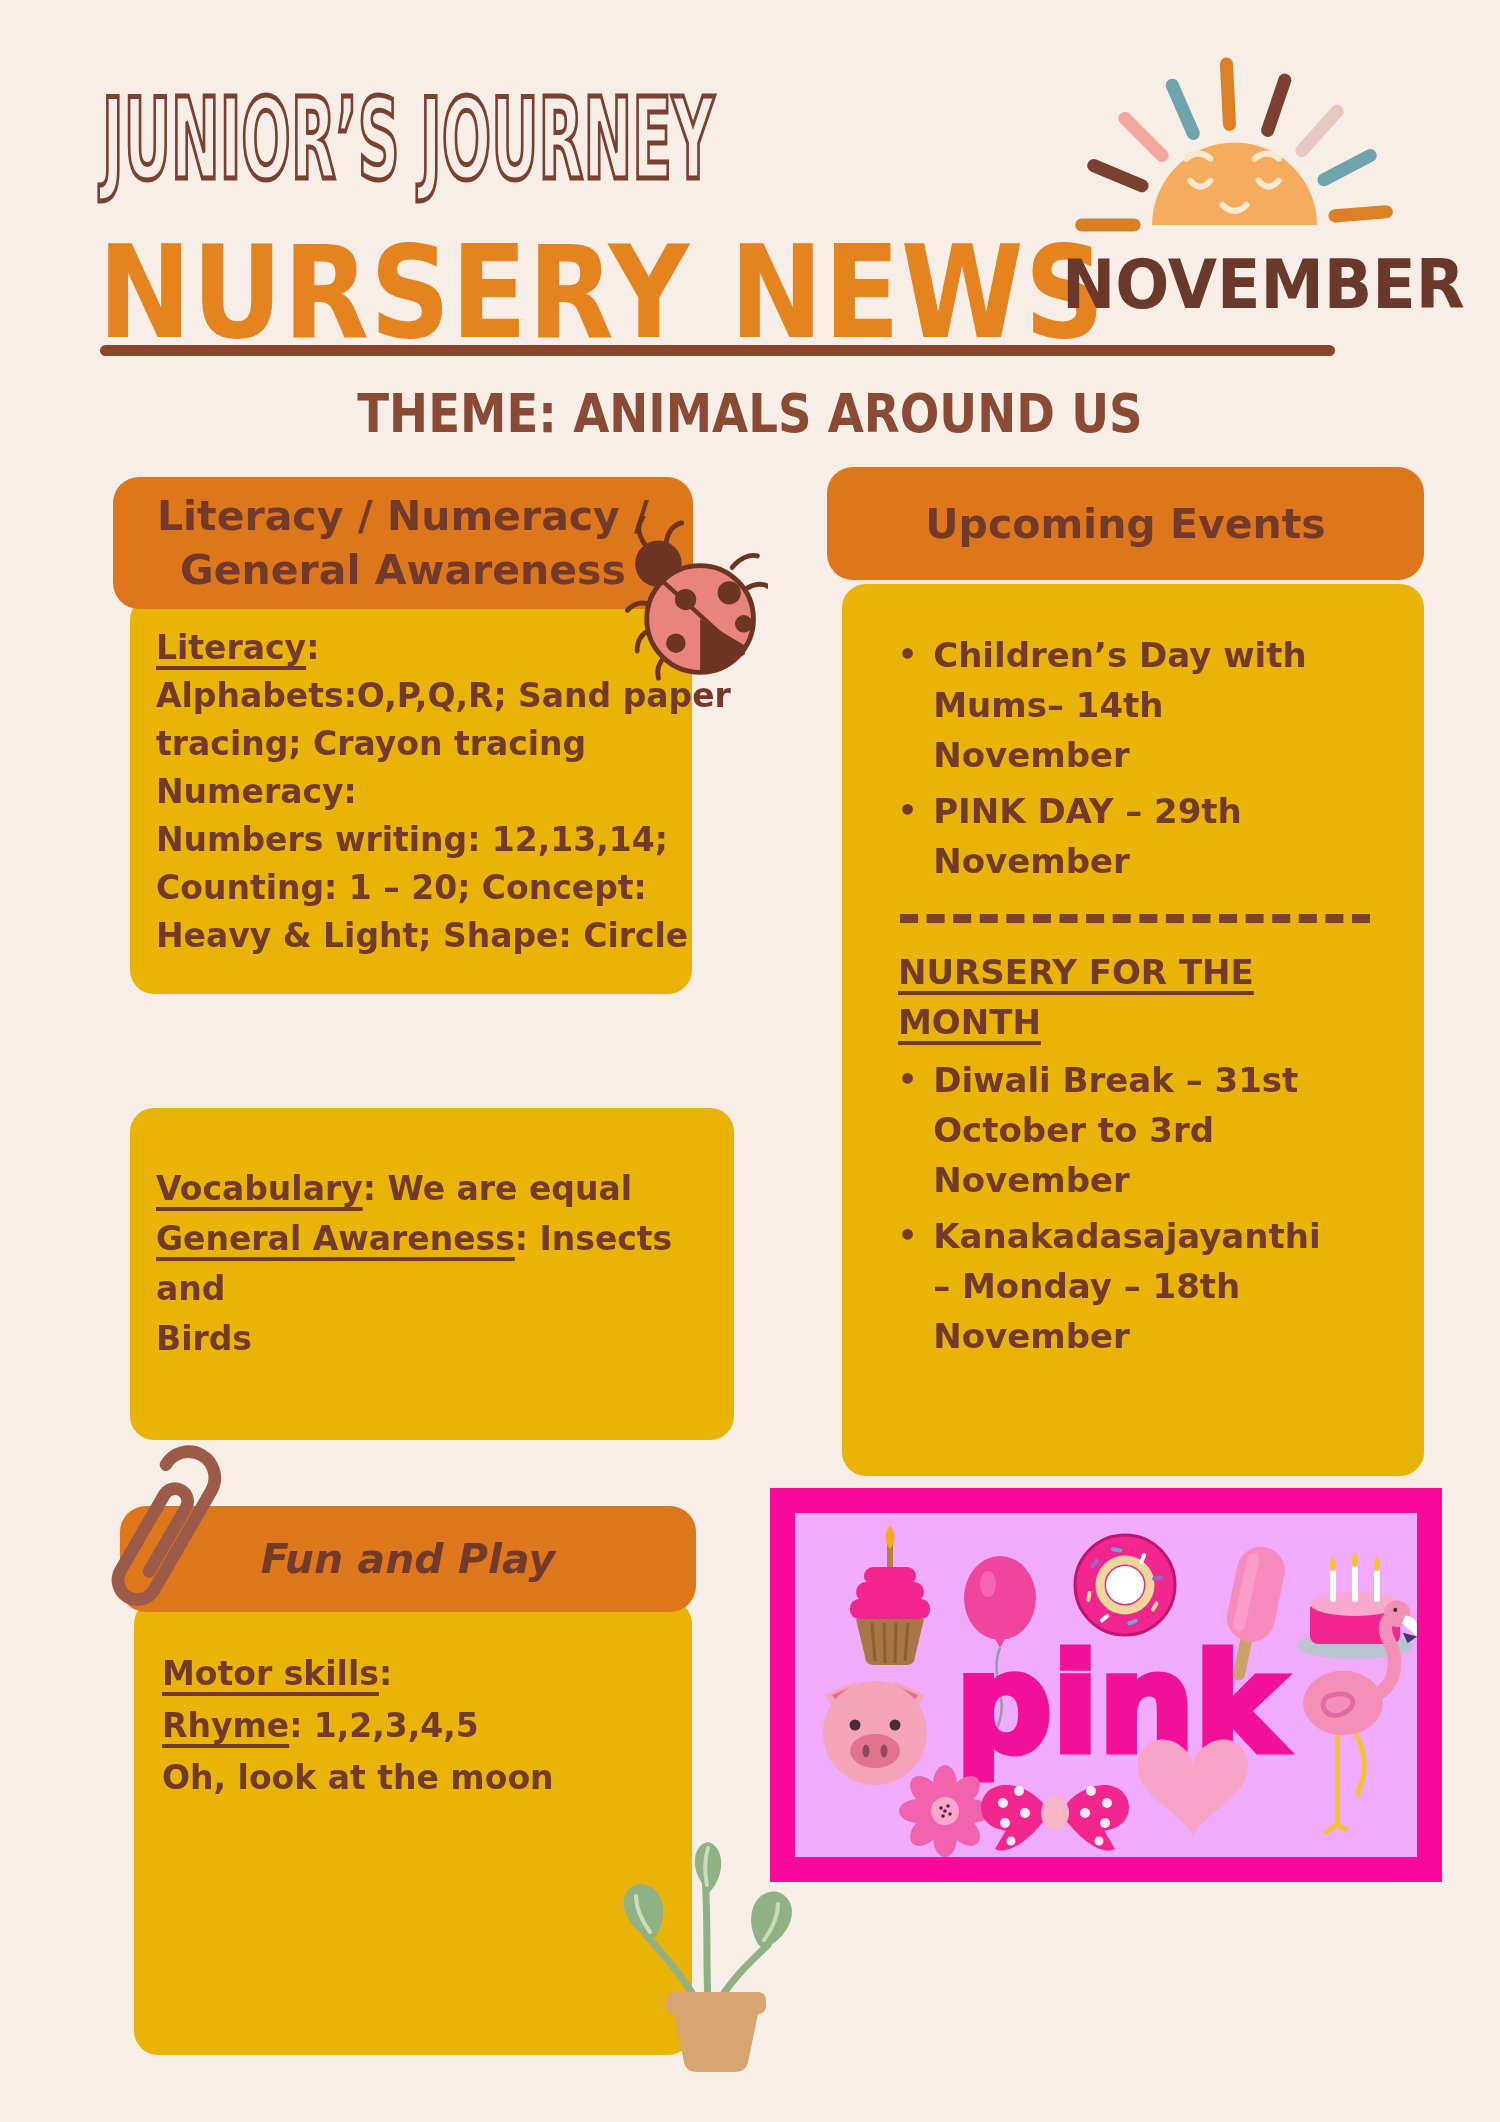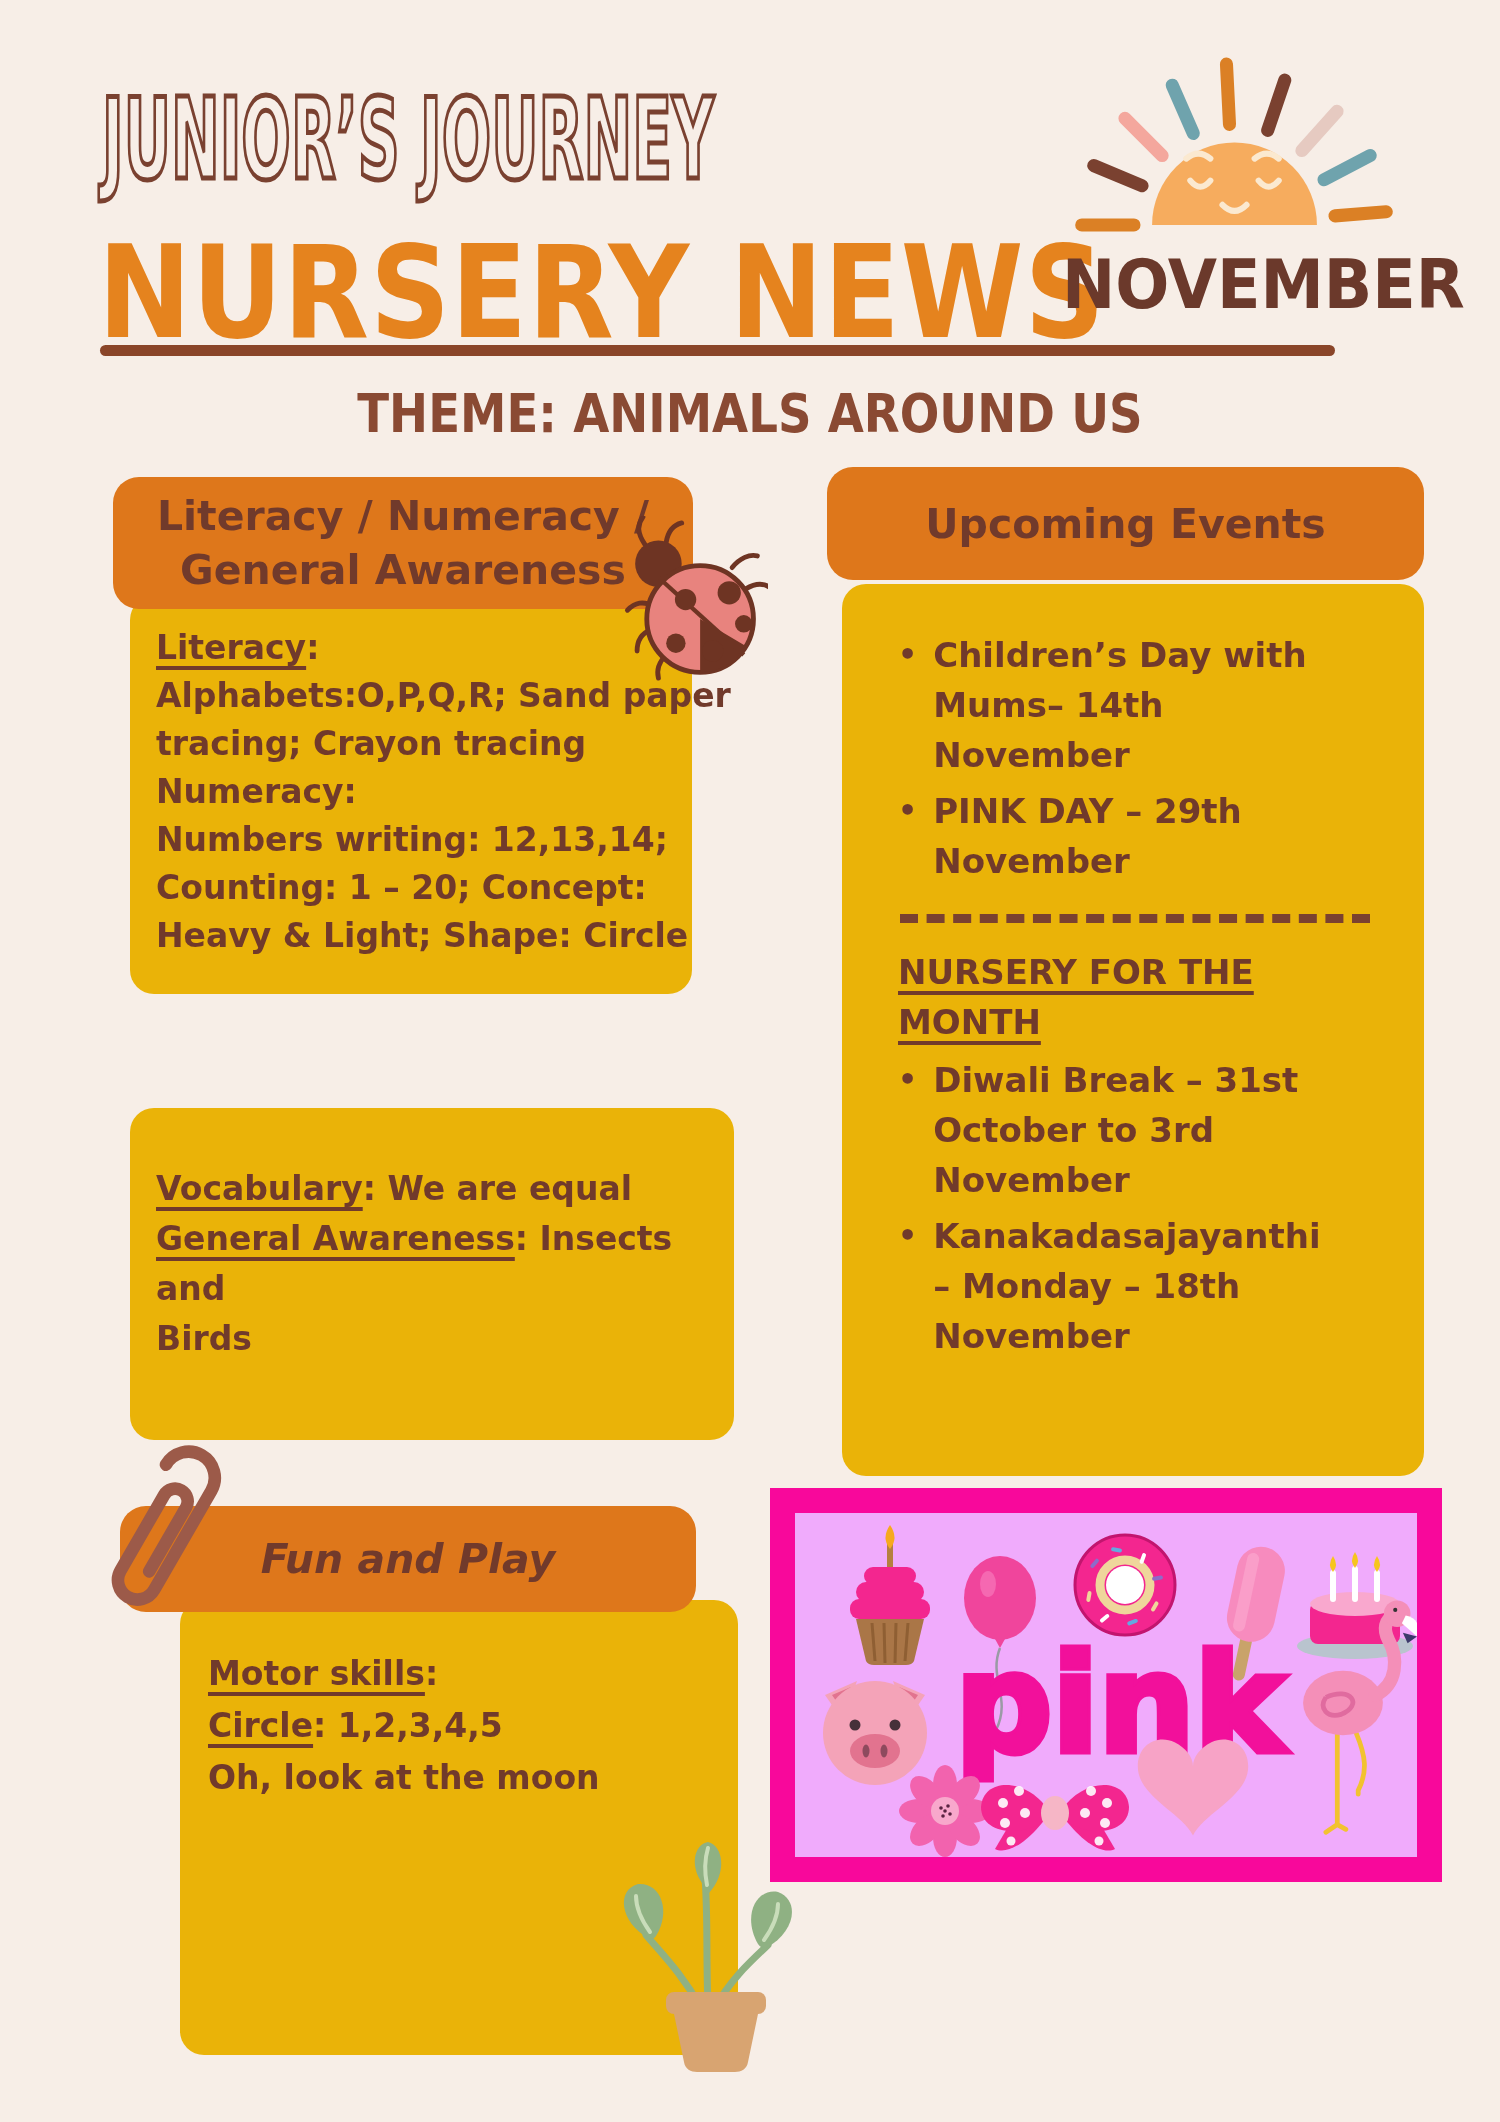--- a/index.html
+++ b/index.html
@@ -21,21 +21,21 @@
 
   
   .card-head{position:absolute;background:#DE771B;border-radius:26px;display:flex;flex-direction:column;
     justify-content:center;align-items:center;font-weight:bold;color:#713A2B;z-index:3;text-align:center;}
   .card-body{position:absolute;background:#eab308;border-radius:24px;font-weight:bold;z-index:1;box-sizing:border-box;}
   .lit-head{left:113px;top:477px;width:580px;height:132px;font-size:41px;line-height:1.32;}
   .lit-body{left:130px;top:596px;width:562px;height:398px;padding:28px 18px 0 26px;font-size:33px;line-height:48px;}
   .kn-head{left:113px;top:1027px;width:577px;height:93px;font-size:41px;}
   .kn-body{left:130px;top:1108px;width:604px;height:332px;padding:56px 18px 0 26px;font-size:33px;line-height:50px;}
   .fun-head{left:120px;top:1506px;width:576px;height:106px;font-size:41px;font-style:italic;}
-  .fun-body{left:134px;top:1600px;width:558px;height:455px;padding:48px 18px 0 28px;font-size:33px;line-height:52px;margin-left:46px;}
+  .fun-body{left:134px;top:1600px;width:558px;height:455px;padding:48px 18px 0 28px;font-size:33px;line-height:52px;}
   .ev-head{left:827px;top:467px;width:597px;height:113px;font-size:41px;}
   .ev-body{left:842px;top:584px;width:582px;height:892px;padding:46px 100px 0 56px;font-size:34px;line-height:50px;}
 
   .u{text-decoration:underline;text-decoration-thickness:4px;text-underline-offset:7px;}
   .ln{white-space:nowrap;}
   .brow{display:flex;gap:16px;margin-bottom:6px;}
   .brow::before{content:"•";font-size:30px;line-height:50px;flex:0 0 auto;}
   .dash{border-top:9px dashed #7A4130;width:470px;margin:28px 0 24px 2px;}
   .hol-title{margin-bottom:8px;}
 
@@ -142,21 +142,21 @@
     <div><span class="u">Vocabulary</span><span>: We are equal</span></div>
     <div><span class="u">General Awareness</span><span>: Insects and</span></div>
     <div><span class="u"></span><span>Birds</span></div>
   </div>
 
   <div class="card-head fun-head">
     <div>Fun and Play</div>
   </div>
   <div class="card-body fun-body">
     <div><span class="u">Motor skills</span><span>:</span></div>
-    <div><span class="u">Circle</span><span>: 1,2,3,4,5</span></div>
+    <div><span class="u">Rhyme</span><span>: 1,2,3,4,5</span></div>
     <div><span class="u"></span><span>Oh, look at the moon</span></div>
   </div>
 
   <svg class="clip" viewBox="0 0 160 210">
     <g transform="rotate(30 80 100)">
       <path d="M52,34 a27,27 0 0 1 54,0 L106,152 a20,20 0 0 1 -40,0 L66,62 a13,13 0 0 1 26,0 L92,138" fill="none" stroke="#9C5A49" stroke-width="13" stroke-linecap="round"></path>
     </g>
   </svg>
 
   <div class="poster">

